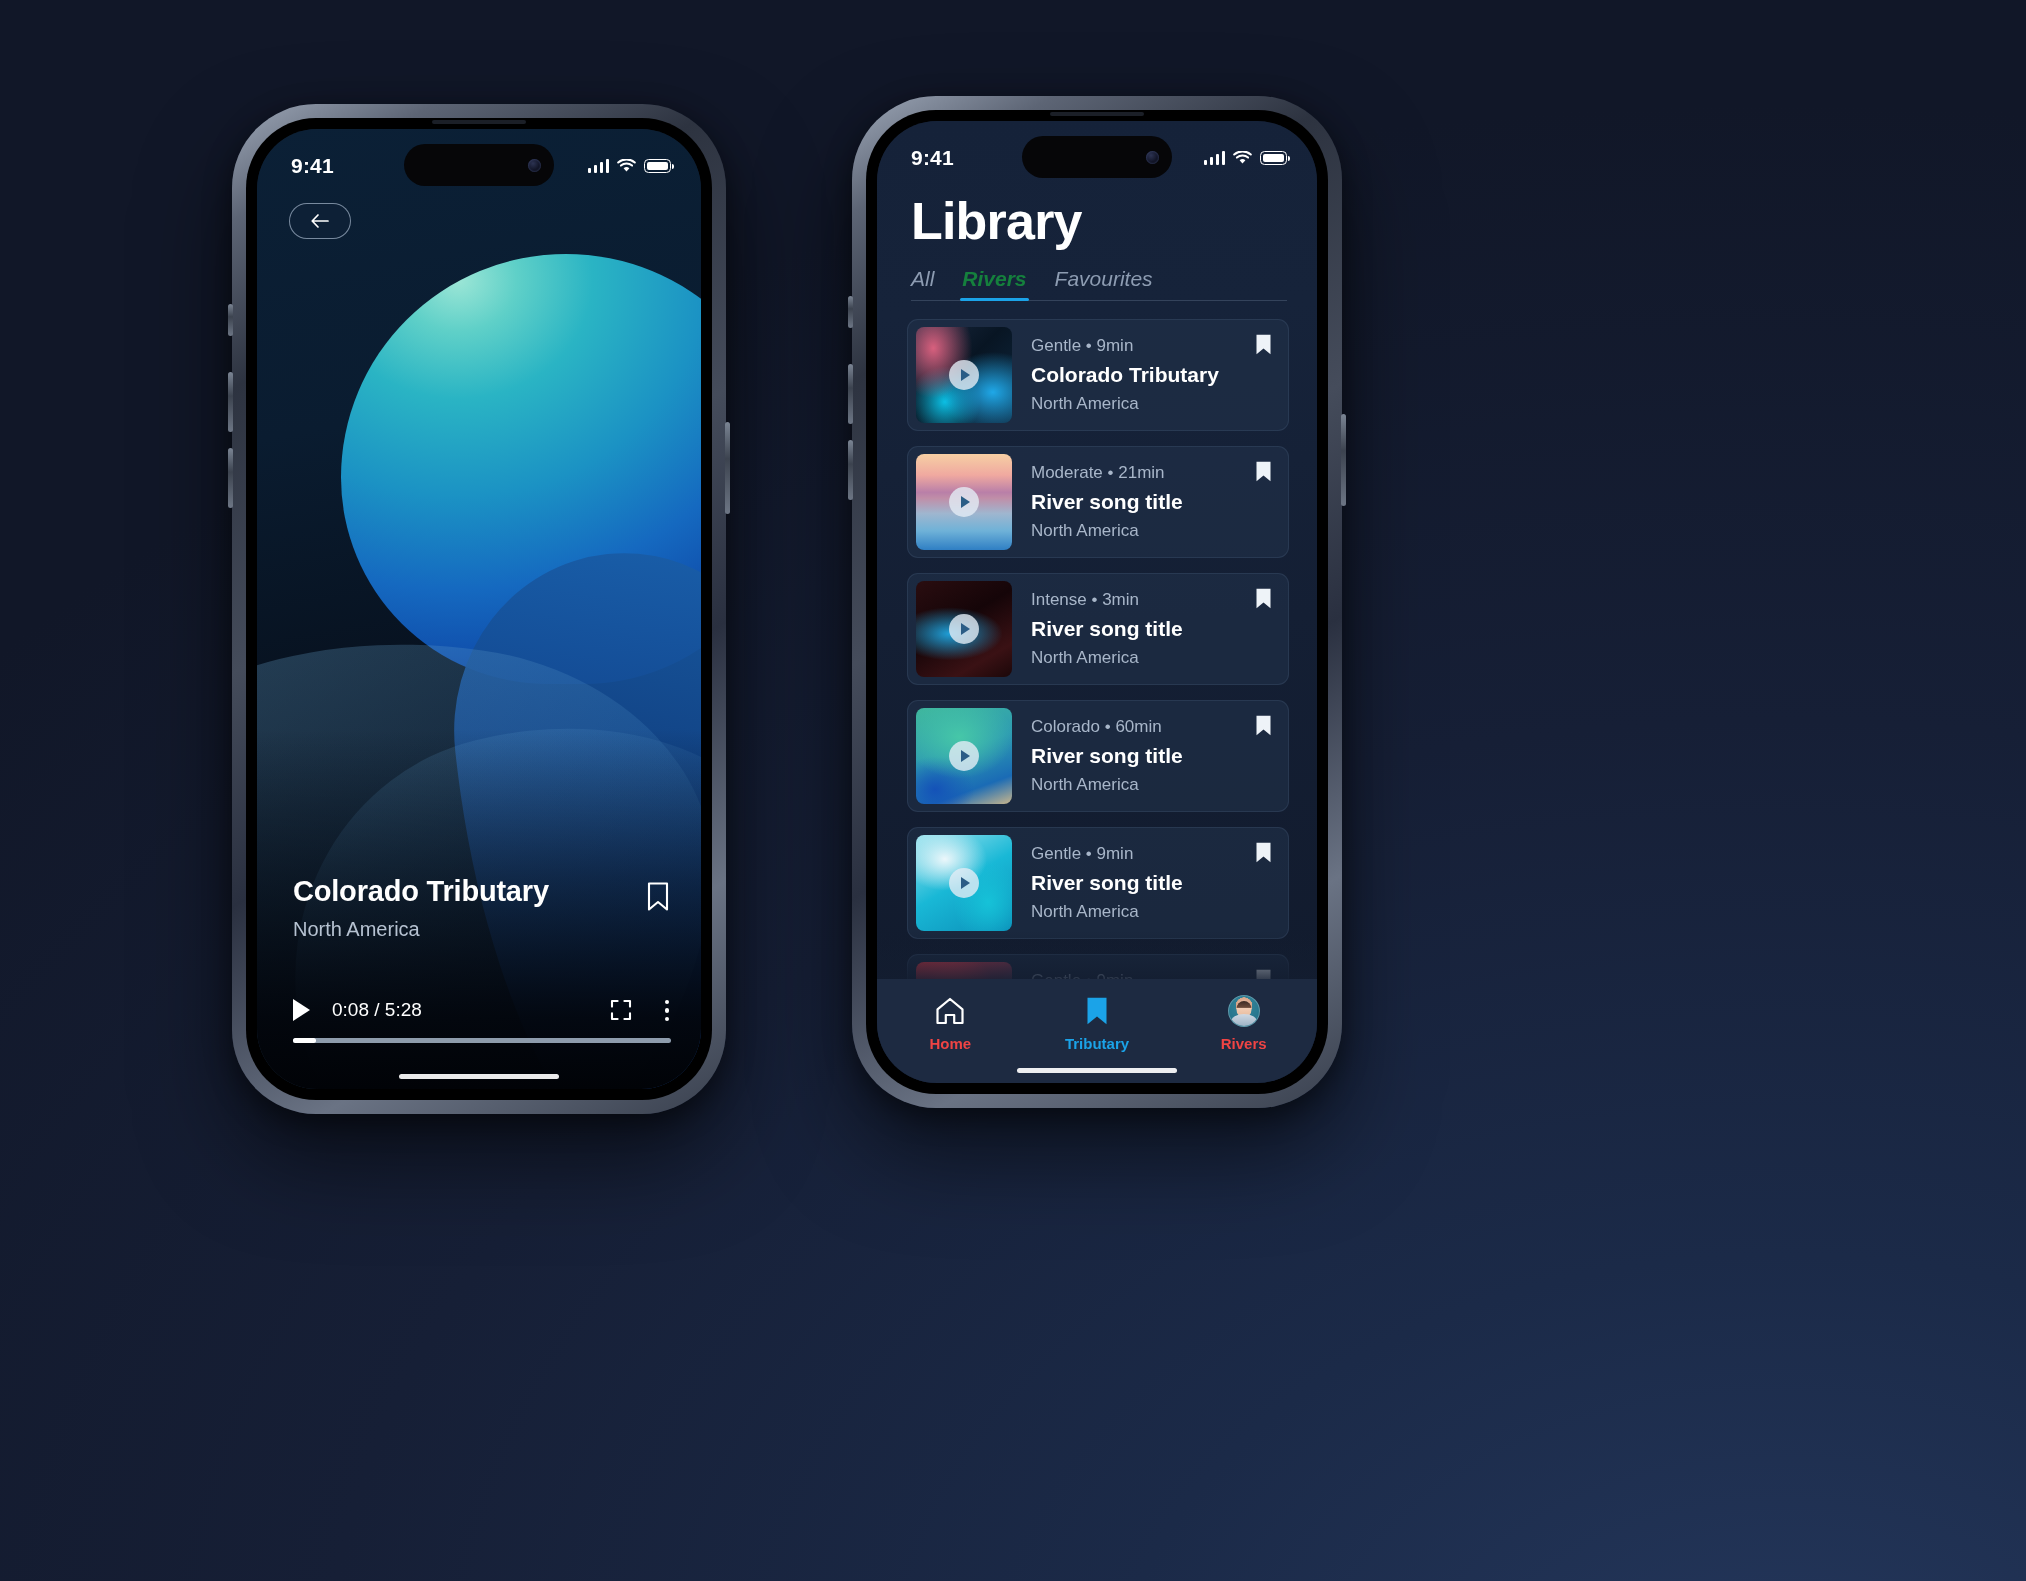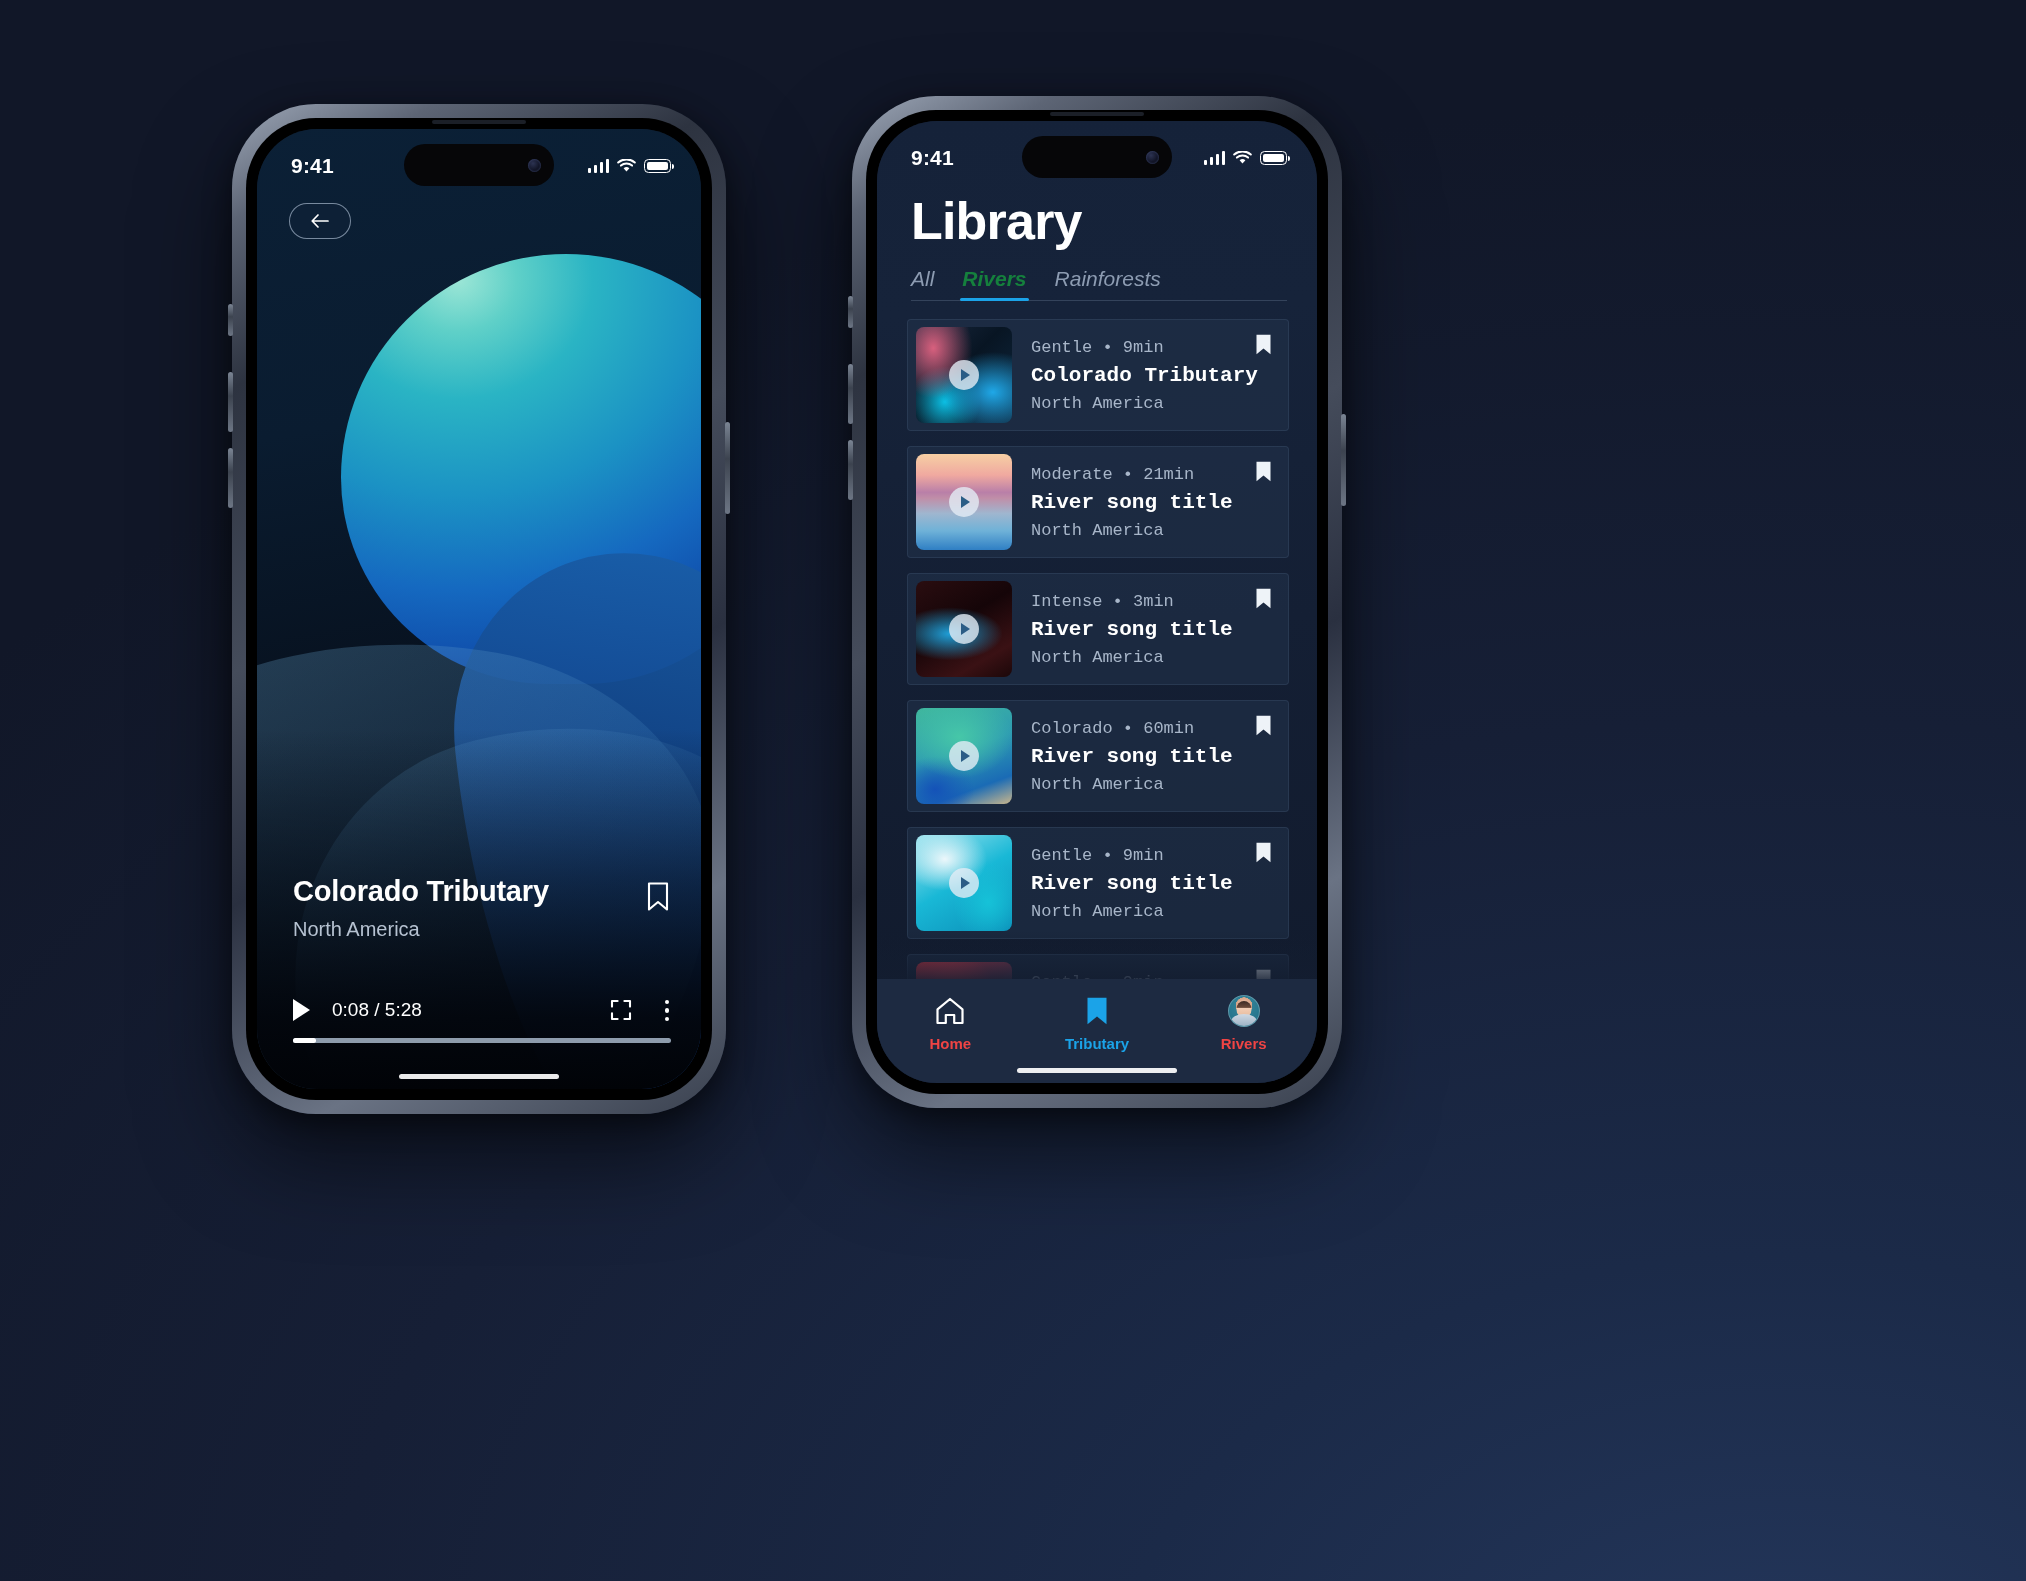--- a/index.html
+++ b/index.html
@@ -235,28 +235,27 @@
   }
 
   .list {
     position: absolute; left: 30px; right: 28px; top: 198px; bottom: 0;
     overflow: hidden;
     z-index: 5;
   }
   .card {
     background: rgba(33,48,72,0.62);
     border: 1px solid rgba(110,135,175,0.16);
-    border-radius: 4px;
+    border-radius: 11px;
     height: 112px;
     margin-bottom: 15px;
     display: flex; align-items: center;
     padding: 8px;
     cursor: pointer;
     position: relative;
-    font-family: Liberation Mono, monospace;
   }
   .thumb {
     width: 96px; height: 96px; border-radius: 8px;
     position: relative; overflow: hidden; flex: 0 0 auto;
   }
   .thumb .play-badge {
     position: absolute; left: 50%; top: 50%;
     transform: translate(-50%,-50%);
     width: 30px; height: 30px; border-radius: 50%;
     background: rgba(228,236,245,0.80);
@@ -459,21 +458,21 @@
               <span></span>
             </div>
         </div>
       </div>
 
       <div class="lib-title">Library</div>
 
       <div class="tabs">
         <div class="tab">All</div>
         <div class="tab active">Rivers</div>
-        <div class="tab">Rainforests</div>
+        <div class="tab">Favourites</div>
       </div>
 
       <div class="list">
 
         <div class="card">
           <div class="thumb art1">
             <div class="play-badge"></div>
           </div>
           <div class="card-text">
             <div class="c-meta">Gentle • 9min</div>

